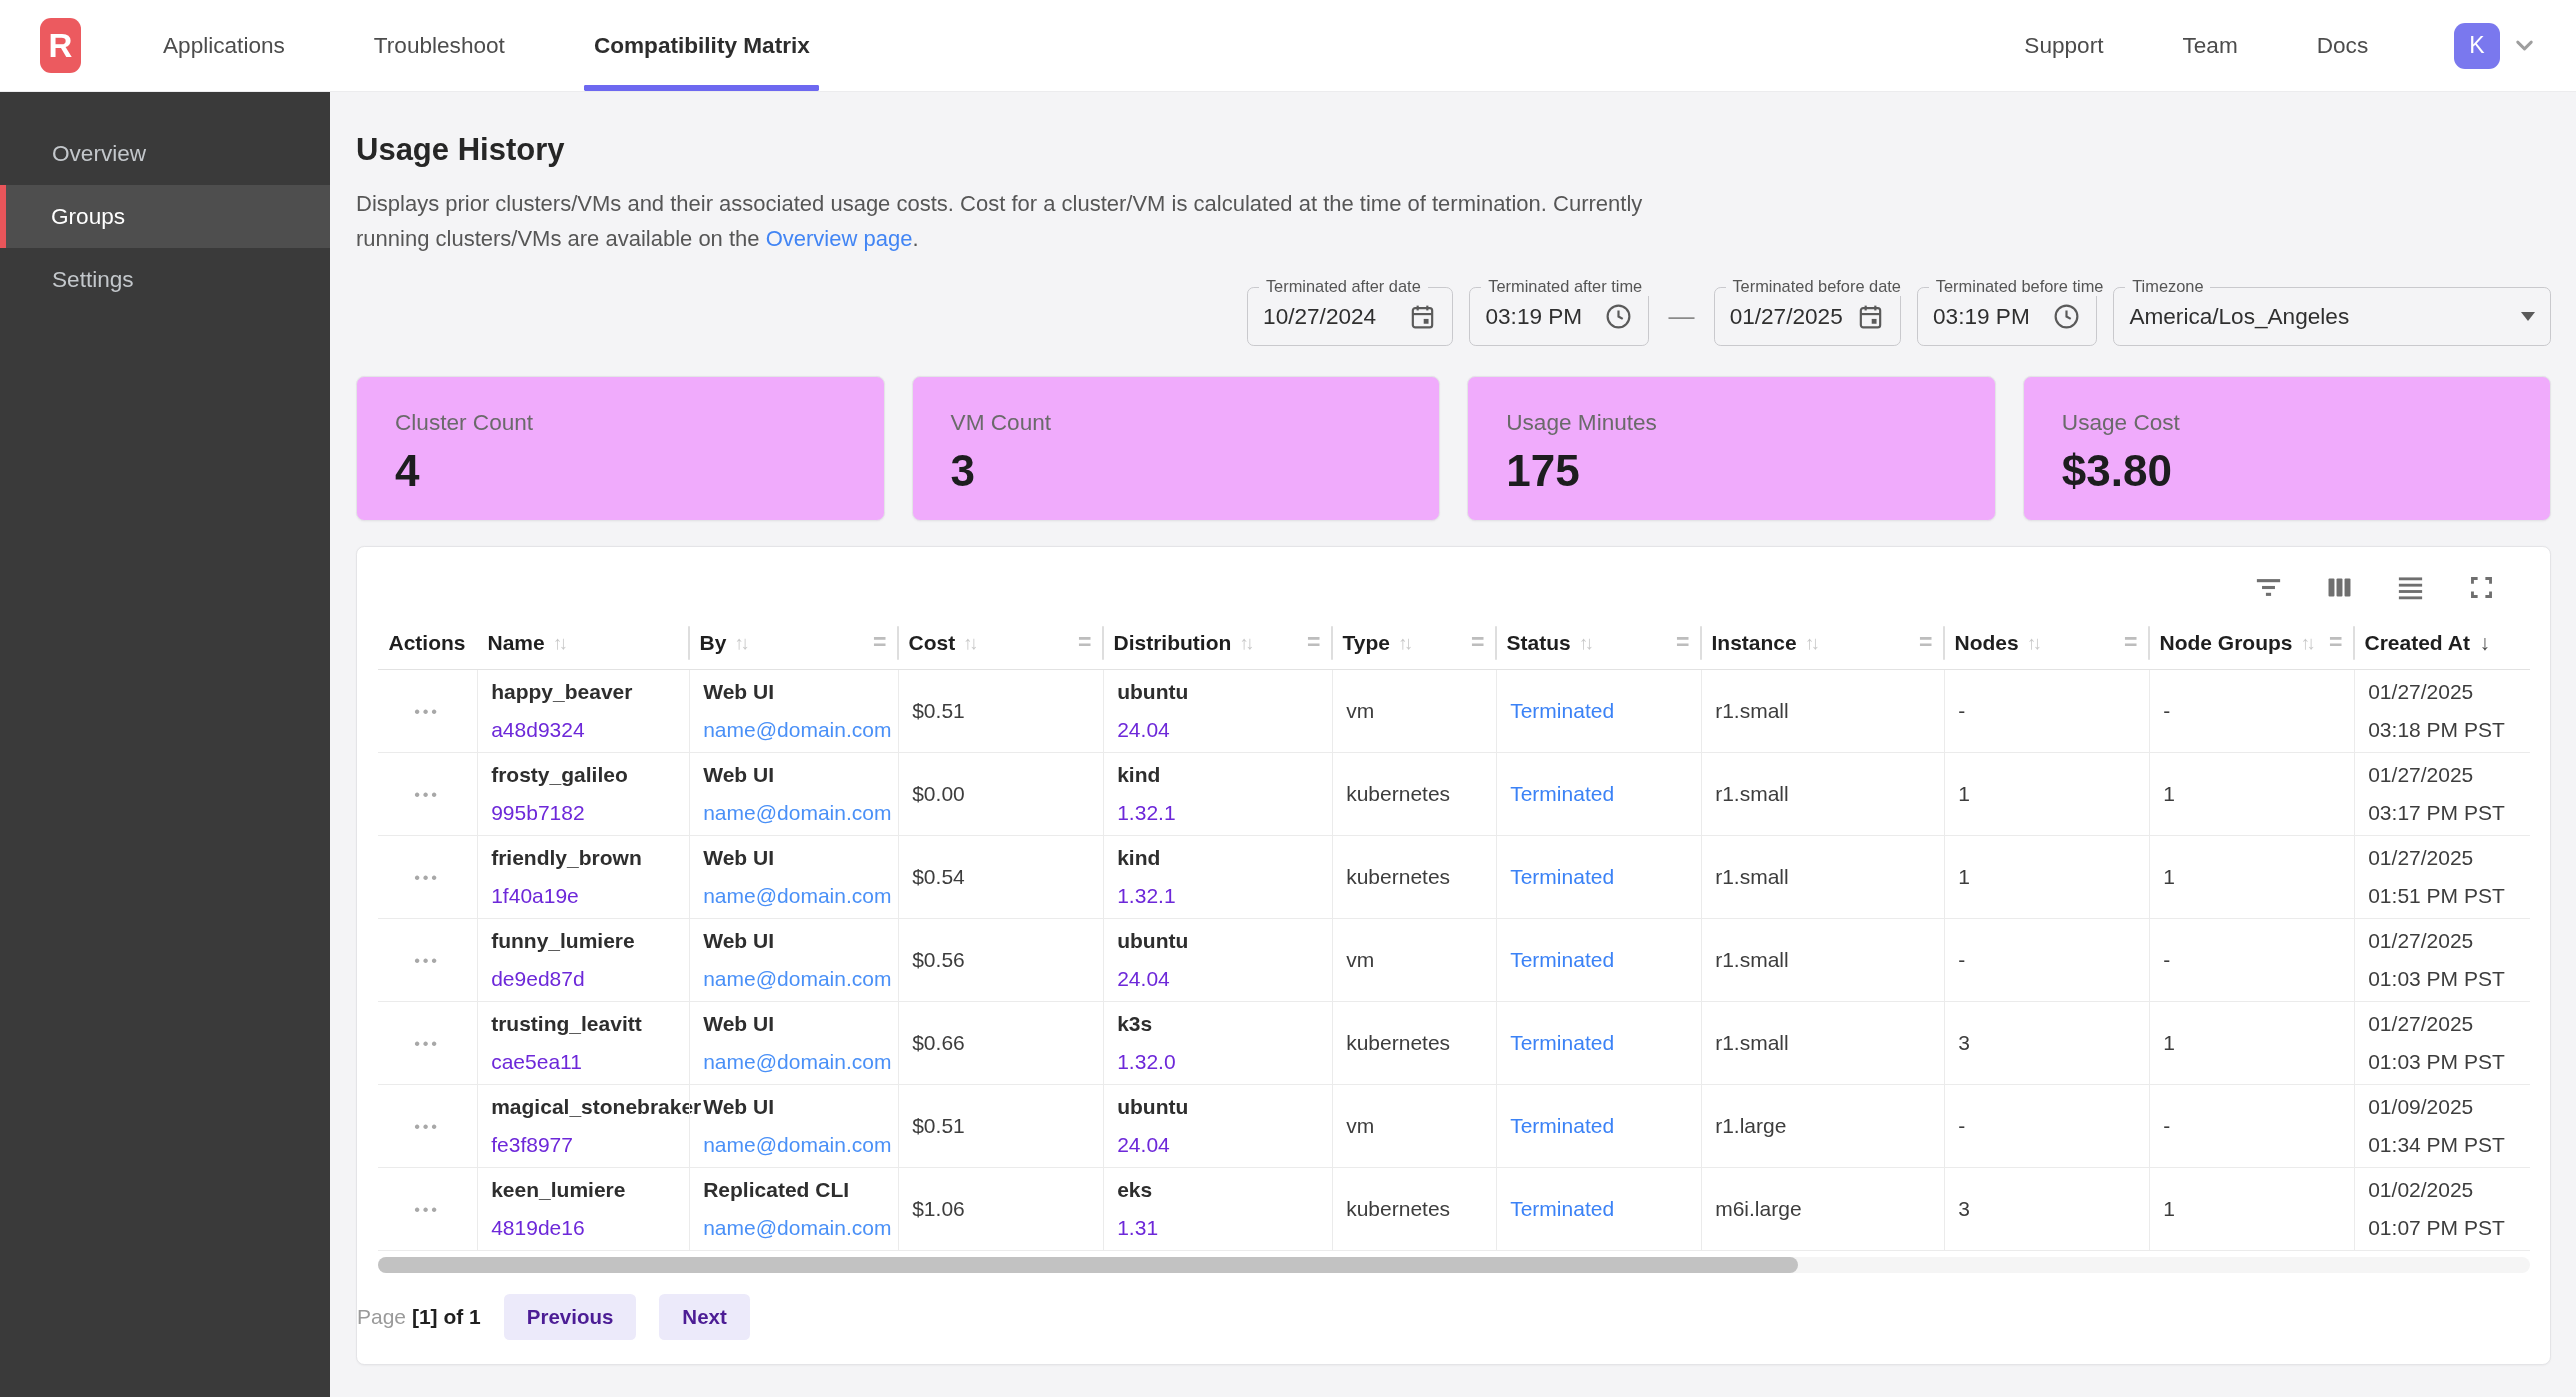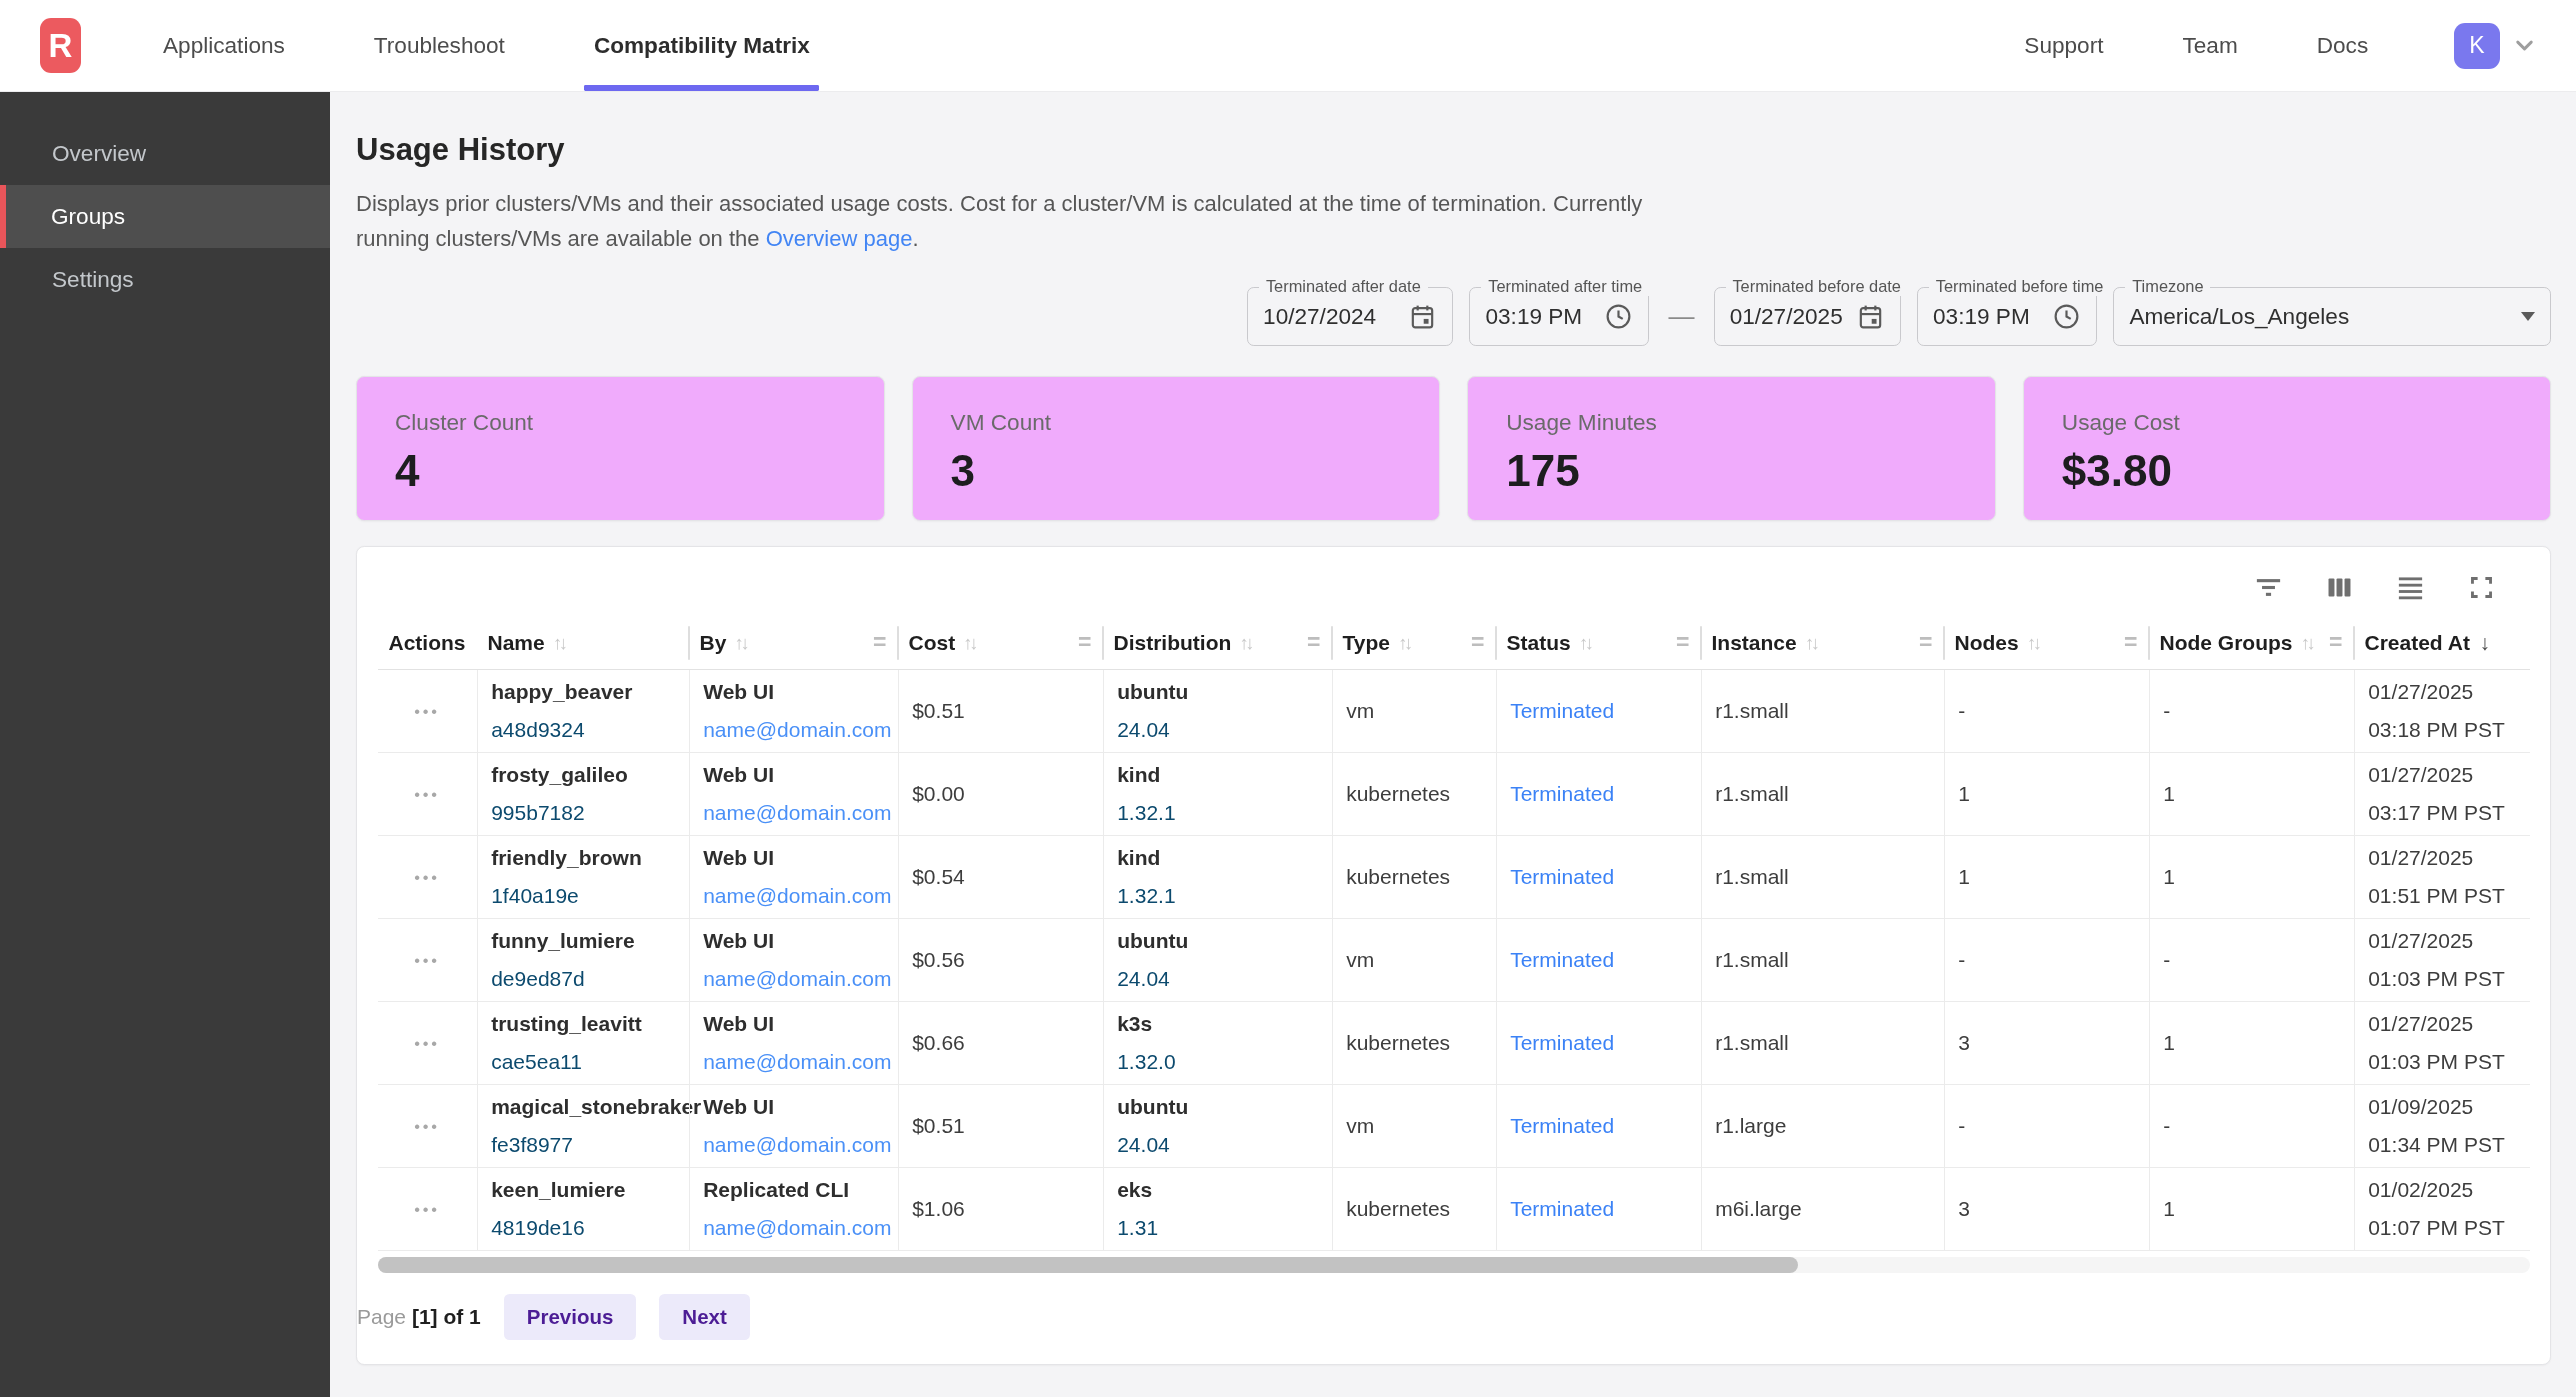--- a/index.html
+++ b/index.html
@@ -87,21 +87,21 @@
     border-radius:1.4px; }
   .th .handle { position:absolute; right:11px; color:#bdbdbd; font-weight:bold;
     font-size:23px; }
 
   .tr { min-height:83px; border-bottom:1.4px solid #ebebeb; }
   .td { padding:9.6px 13.7px; display:flex; flex-direction:column;
     justify-content:center; gap:13.7px; font-size:21px; color:#3d3d3d;
     border-left:1.4px solid #ebebeb; }
   .td.first { border-left:none; align-items:center; }
   .td .l1 { font-weight:bold; color:#2e2e2e; }
-  .td .l2 { color:#0c4a6e; }
+  .td .l2 { color:#6d28d9; }
   .td .email { color:#4a90f7; cursor:pointer; }
   .td .muted { color:#3b82f6; }
   .actions-dots { color:#a8a8a8; font-size:16.4px; letter-spacing:2.7px; cursor:pointer; }
 
   .hscroll { margin:5.5px 20.5px 0; height:16.4px; background:#f5f5f5; border-radius:8.2px; }
   .hscroll-thumb { width:66%; height:16.4px; background:#c2c2c2; border-radius:8.2px;
     cursor:grab; }
 
   .pagination { display:flex; justify-content:flex-start; align-items:center;
     gap:23px; padding:20.5px 29px 24.6px 0; }

